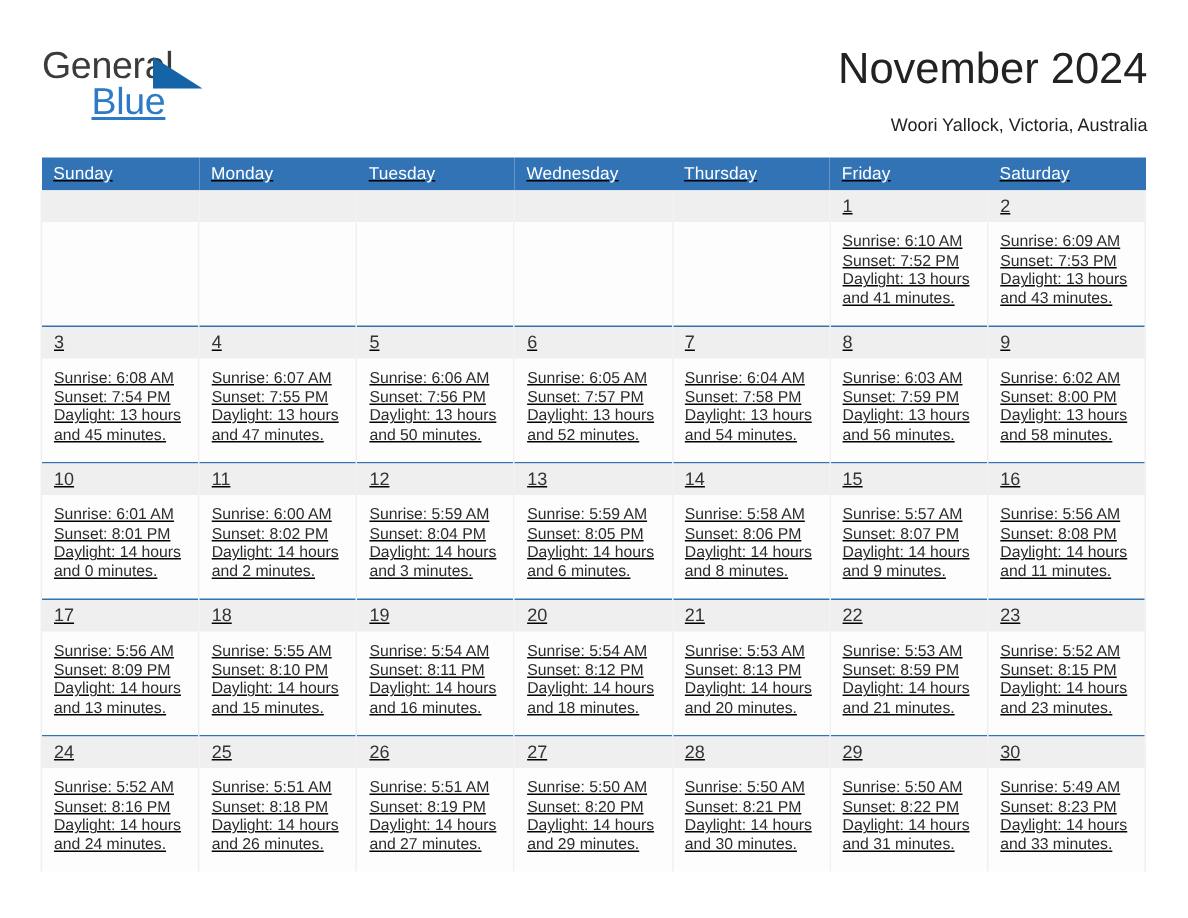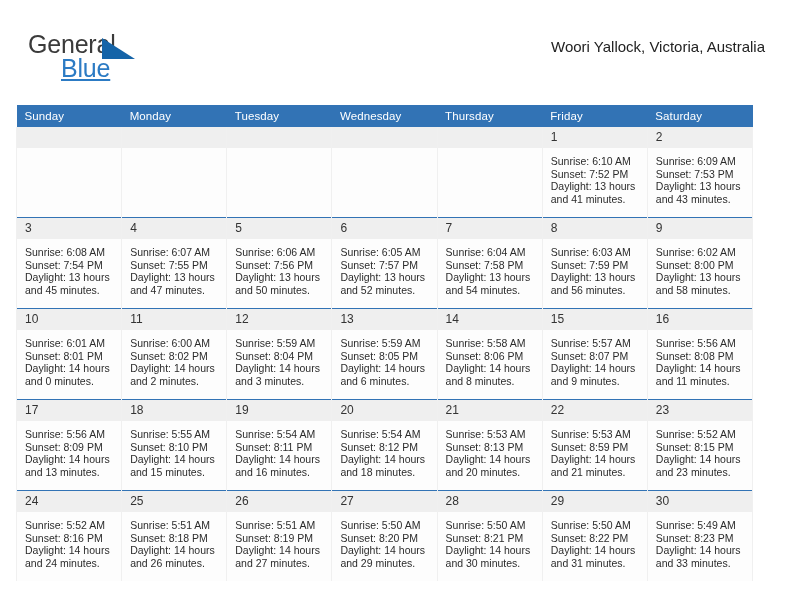--- a/index.html
+++ b/index.html
@@ -73,36 +73,37 @@
     text-align: right;
   }
   .cal-title {
     font-size: 29px;
     line-height: 36px;
     color: #222222;
     font-weight: 400;
     white-space: nowrap;
   }
   .cal-subtitle {
-    font-size: 15px;
+    font-size: 12px;
     line-height: 20px;
     color: #222222;
     font-weight: 400;
     margin-top: 9px;
     white-space: nowrap;
   }
 
   
   .calendar {
     position: absolute;
-    left: 16px;
+    left: 27px;
     top: 105px;
     width: 737px;
     border-collapse: collapse;
     table-layout: fixed;
+    text-decoration: underline;
   }
   .calendar th {
     background: #3273b5;
     color: #ffffff;
     font-size: 11.5px;
     font-weight: normal;
     text-align: left;
     padding: 5px 0 5px 8px;
     height: 9px;
     border: none;
@@ -158,20 +159,21 @@
 
   <div class="header">
 
     <div class="logo">
       <span class="logo-general">General</span>
       <span class="logo-tri"></span>
       <span class="logo-blue">Blue</span>
     </div>
 
     <div class="title-block">
+      <div class="cal-title">November 2024</div>
       <div class="cal-subtitle">Woori Yallock, Victoria, Australia</div>
     </div>
 
   </div>
 
   <table class="calendar">
     <thead>
       <tr>
         <th>Sunday</th>
         <th>Monday</th>

